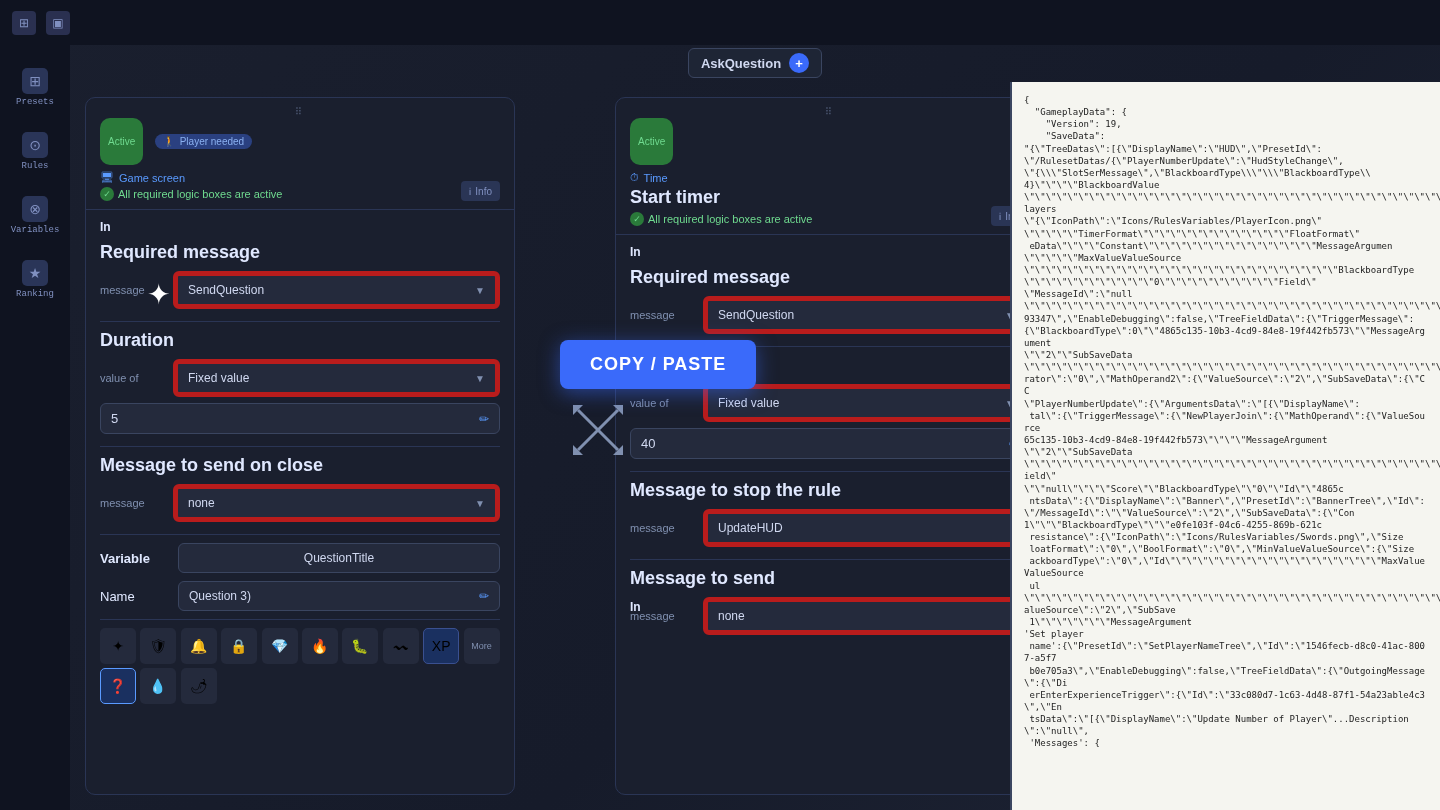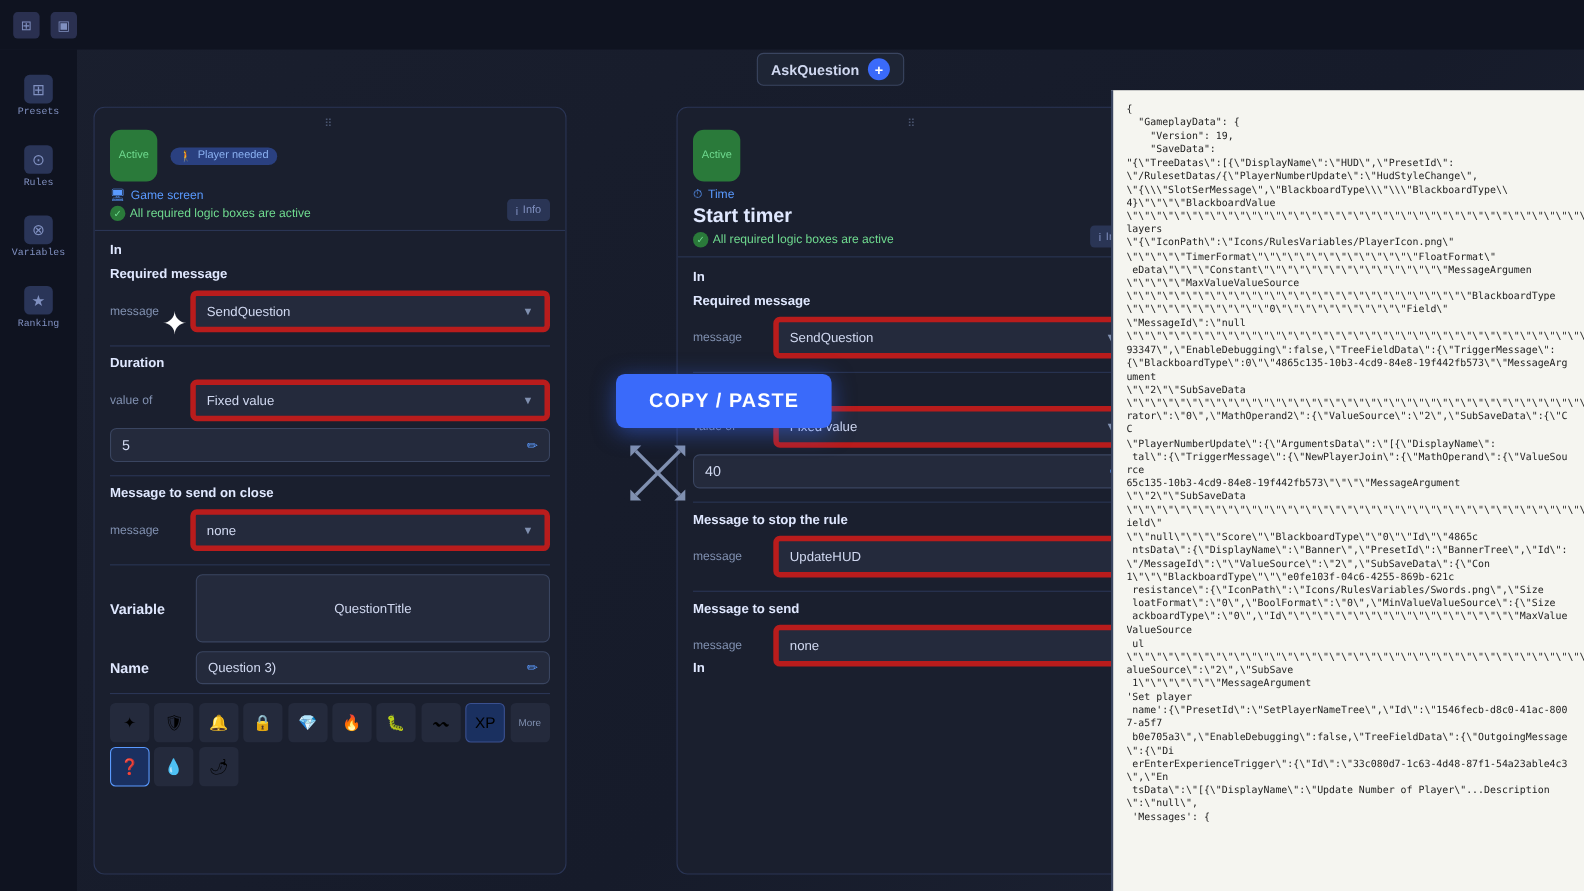--- a/index.html
+++ b/index.html
@@ -231,21 +231,21 @@
       font-size: 12px;
       font-weight: 600;
       margin-bottom: 8px;
     }
 
     .field-group {
       margin-bottom: 12px;
     }
     .field-group-title {
       color: #e0e8ff;
-      font-size: 12px;
+      font-size: 18px;
       font-weight: 600;
       margin-bottom: 8px;
     }
     .field-row {
       display: flex;
       align-items: center;
       gap: 8px;
       margin-bottom: 6px;
     }
     .field-label {
@@ -306,35 +306,35 @@
       font-size: 13px;
       font-weight: 600;
       min-width: 70px;
     }
     .variable-value {
       background: #242a3c;
       border: 1px solid #3a4560;
       border-radius: 6px;
       color: #d0d8f0;
       font-size: 12px;
-      padding: 23px 10px;
+      padding: 7px 10px;
       flex: 1;
       text-align: center;
     }
 
     .name-row {
       display: flex;
       align-items: center;
       gap: 8px;
       margin-bottom: 8px;
     }
     .name-label {
       color: #e0e8ff;
       font-size: 13px;
-      font-weight: 700;
+      font-weight: 400;
       min-width: 70px;
     }
     .name-value {
       background: #242a3c;
       border: 1px solid #3a4560;
       border-radius: 6px;
       color: #d0d8f0;
       font-size: 12px;
       padding: 7px 10px;
       flex: 1;

